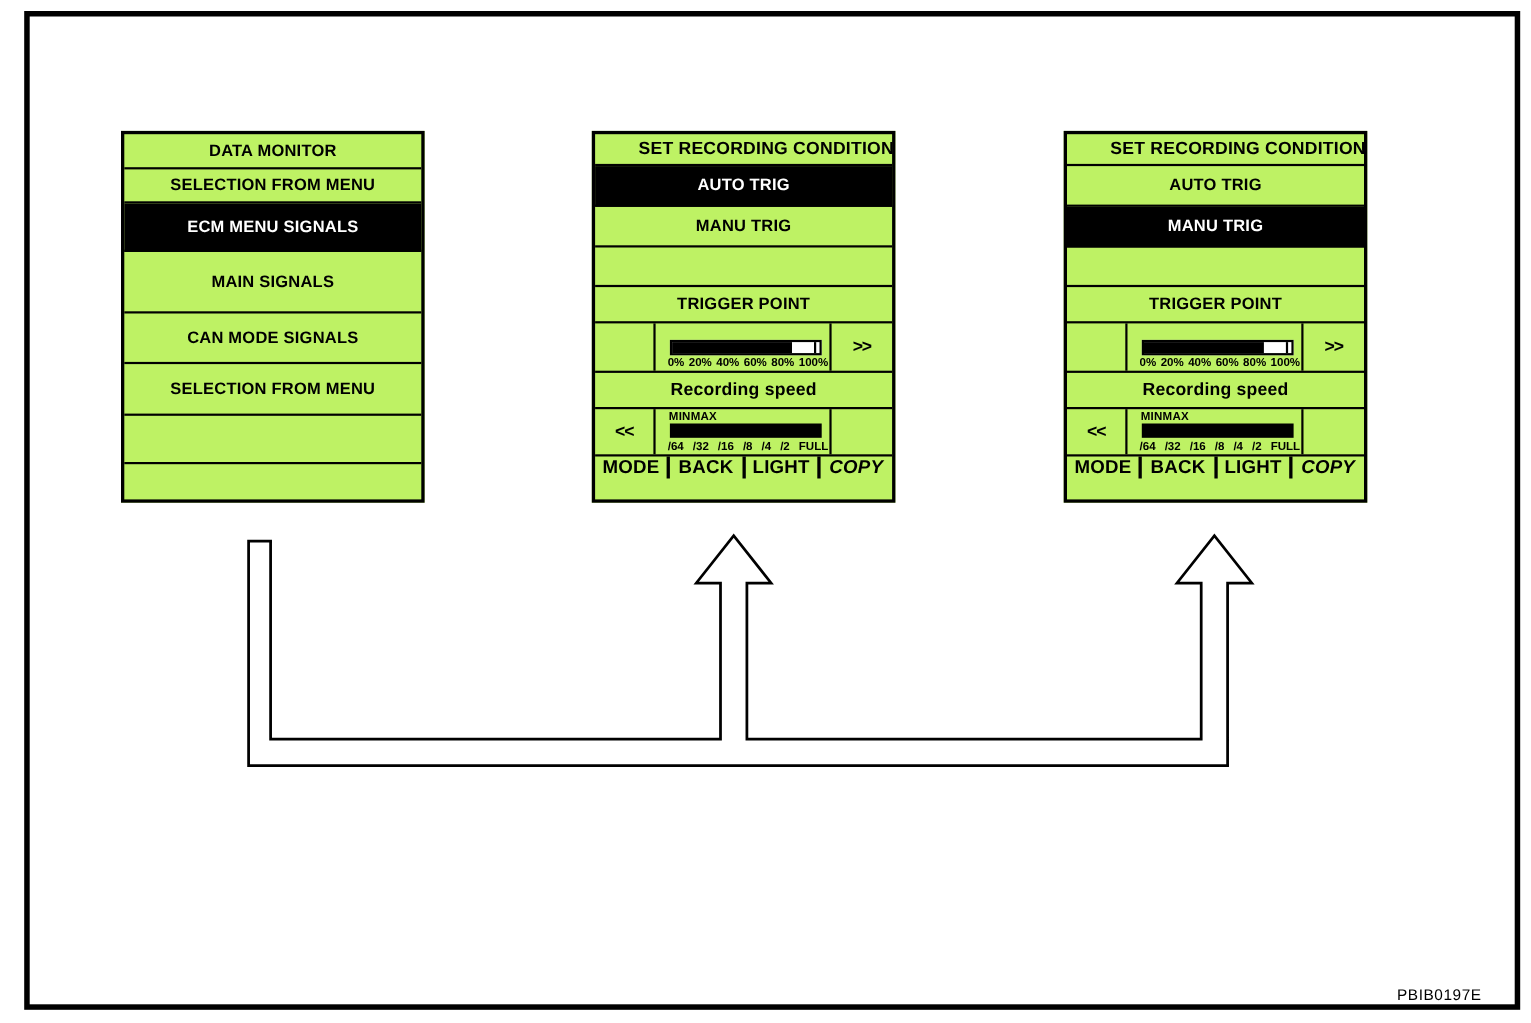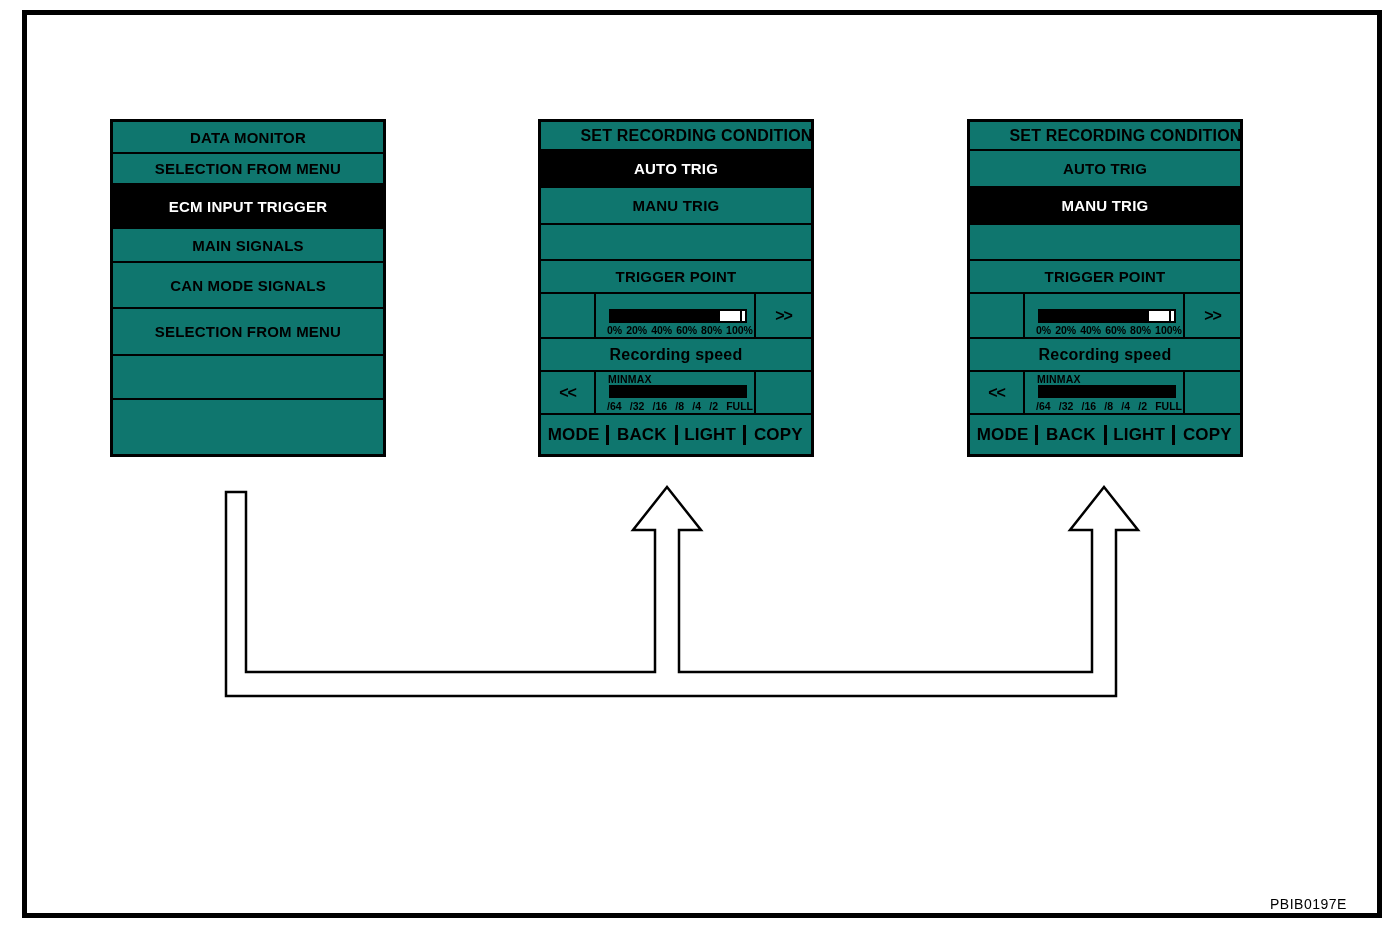--- a/index.html
+++ b/index.html
@@ -8,38 +8,38 @@
     font-family:"Liberation Sans","DejaVu Sans",sans-serif;color:#000;
     overflow:hidden;
   }
   .frame{
     position:absolute;left:22px;top:10px;width:1360px;height:908px;
     border:5px solid #000;box-sizing:border-box;background:#fff;
   }
   
   .panel{
     position:absolute;top:114px;width:276px;height:338px;
-    border:3px solid #000;box-sizing:border-box;background:#0f766e;
+    border:3px solid #000;box-sizing:border-box;background:#bef264;
     display:flex;flex-direction:column;
   }
   .panel.left{left:105px;}
   .panel.mid{left:533px;}
   .panel.right{left:962px;}
   .prow{
     border-bottom:2px solid #000;display:flex;align-items:center;justify-content:center;
     font-weight:bold;font-size:15px;letter-spacing:.2px;box-sizing:border-box;
     flex:0 0 auto;white-space:nowrap;
   }
   .prow:last-child{border-bottom:none;}
   .inv{background:#000;color:#fff;}
   
   .lh-title{height:32px;}
   .lh-s{height:31px;}
   .lh-t1{height:44px;}
-  .lh-t2{height:34px;}
+  .lh-t2{height:56px;}
   .lh-t3{height:46px;}
   .lh-t4{height:47px;}
   .lh-t5{height:44px;}
   .lh-last{flex:1 1 auto;}
   
   .rh-hdr{height:29px;font-size:16px;padding-left:41px;}
   .rh-opt{height:37px;}
   .rh-blank{height:36px;}
   .rh-lbl{height:33px;}
   .rh-trig{height:45px;}
@@ -62,44 +62,44 @@
   .ttick{position:absolute;right:3px;top:0;bottom:0;width:2px;background:#000;}
   .tscale,.sscale{
     position:absolute;bottom:1px;left:11px;right:1px;display:flex;
     justify-content:space-between;font-size:10.5px;font-weight:bold;letter-spacing:0;
   }
   .minmax{
     position:absolute;top:1px;left:12px;right:12px;display:flex;
     font-size:10.5px;font-weight:bold;
   }
   .sbar{position:absolute;left:13px;top:13px;width:138px;height:13px;background:#000;}
-  .btns{display:flex;align-items:center;}
+  .btns{display:flex;align-items:flex-start;}
   .btn{
     flex:1 1 0;border-right:3px solid #000;display:flex;align-items:center;
     justify-content:center;font-weight:bold;font-size:17px;box-sizing:border-box;
   }
-  .btn:last-child{border-right:none;}
+  .btn:last-child{border-right:none;font-style:italic;}
   
   .arrows{position:absolute;left:0;top:0;pointer-events:none;}
   
   .figcode{
     position:absolute;left:1270px;top:896px;font-size:14px;font-weight:normal;
     letter-spacing:.5px;
   }
 </style>
 </head>
 <body>
 
 <div class="canvas">
   <div class="frame">
 
     <div class="panel left" style="left:83px;top:104px;">
       <div class="prow lh-title">DATA MONITOR</div>
       <div class="prow lh-s">SELECTION FROM MENU</div>
-      <div class="prow lh-t1 inv">ECM INPUT TRIGGER</div>
+      <div class="prow lh-t1 inv">ECM MENU SIGNALS</div>
       <div class="prow lh-t2">MAIN SIGNALS</div>
       <div class="prow lh-t3">CAN MODE SIGNALS</div>
       <div class="prow lh-t4">SELECTION FROM MENU</div>
       <div class="prow lh-t5"></div>
       <div class="prow lh-last"></div>
     </div>
 
     <div class="panel mid" style="left:511px;top:104px;">
       <div class="prow rh-hdr">SET RECORDING CONDITION</div>
       <div class="prow rh-opt inv">AUTO TRIG</div>

